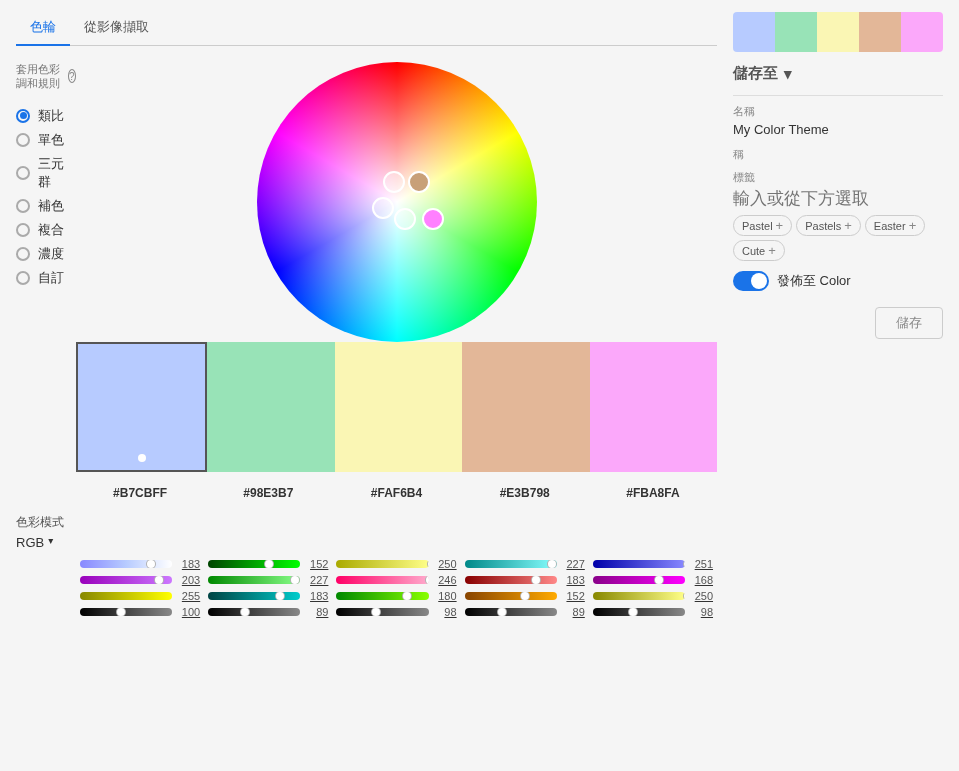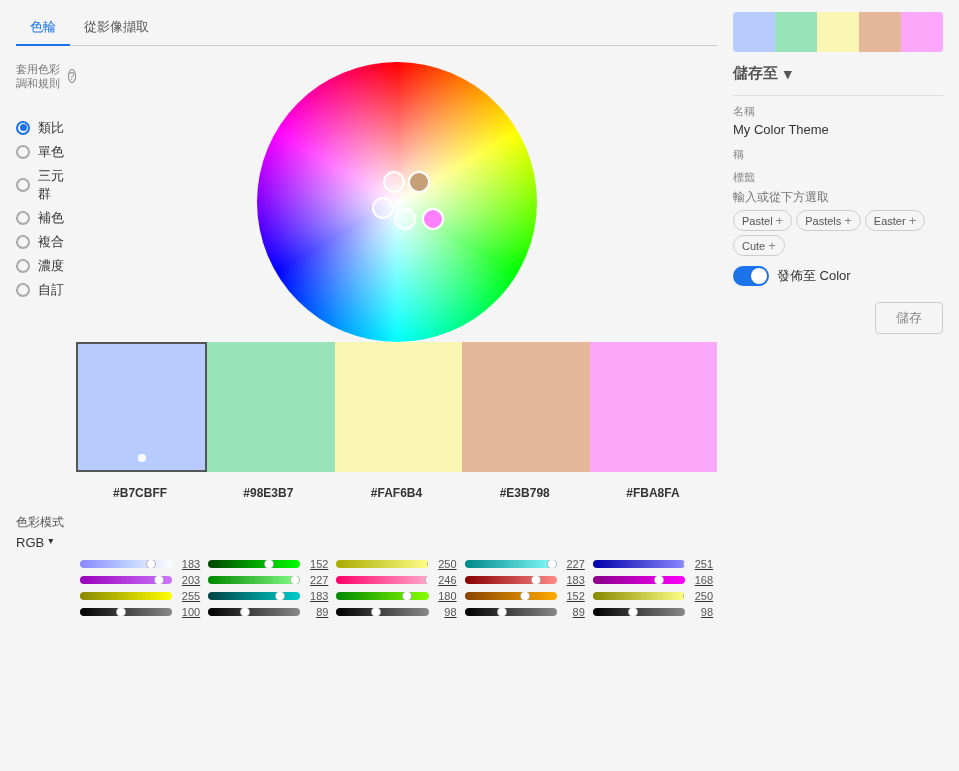--- a/index.html
+++ b/index.html
@@ -33,21 +33,21 @@
       font-size: 13px;
       color: #555;
       border-bottom: 2px solid transparent;
       margin-bottom: -1px;
     }
     .tab.active {
       color: #1a73e8;
       border-bottom: 2px solid #1a73e8;
     }
     .harmony-section {
-      margin-bottom: 28px;
+      margin-bottom: 16px;
     }
     .harmony-label {
       display: flex;
       align-items: center;
       gap: 6px;
       font-size: 12px;
       color: #555;
       margin-bottom: 8px;
     }
     .help-icon {
@@ -265,21 +265,21 @@
     }
     .tags-label {
       font-size: 11px;
       color: #888;
       margin-bottom: 4px;
     }
     .tags-input {
       width: 100%;
       border: none;
       background: transparent;
-      font-size: 12px;
+      font-size: 17px;
       color: #aaa;
       outline: none;
       margin-bottom: 6px;
     }
     .tags-row {
       display: flex;
       flex-wrap: wrap;
       gap: 4px;
     }
     .tag {

